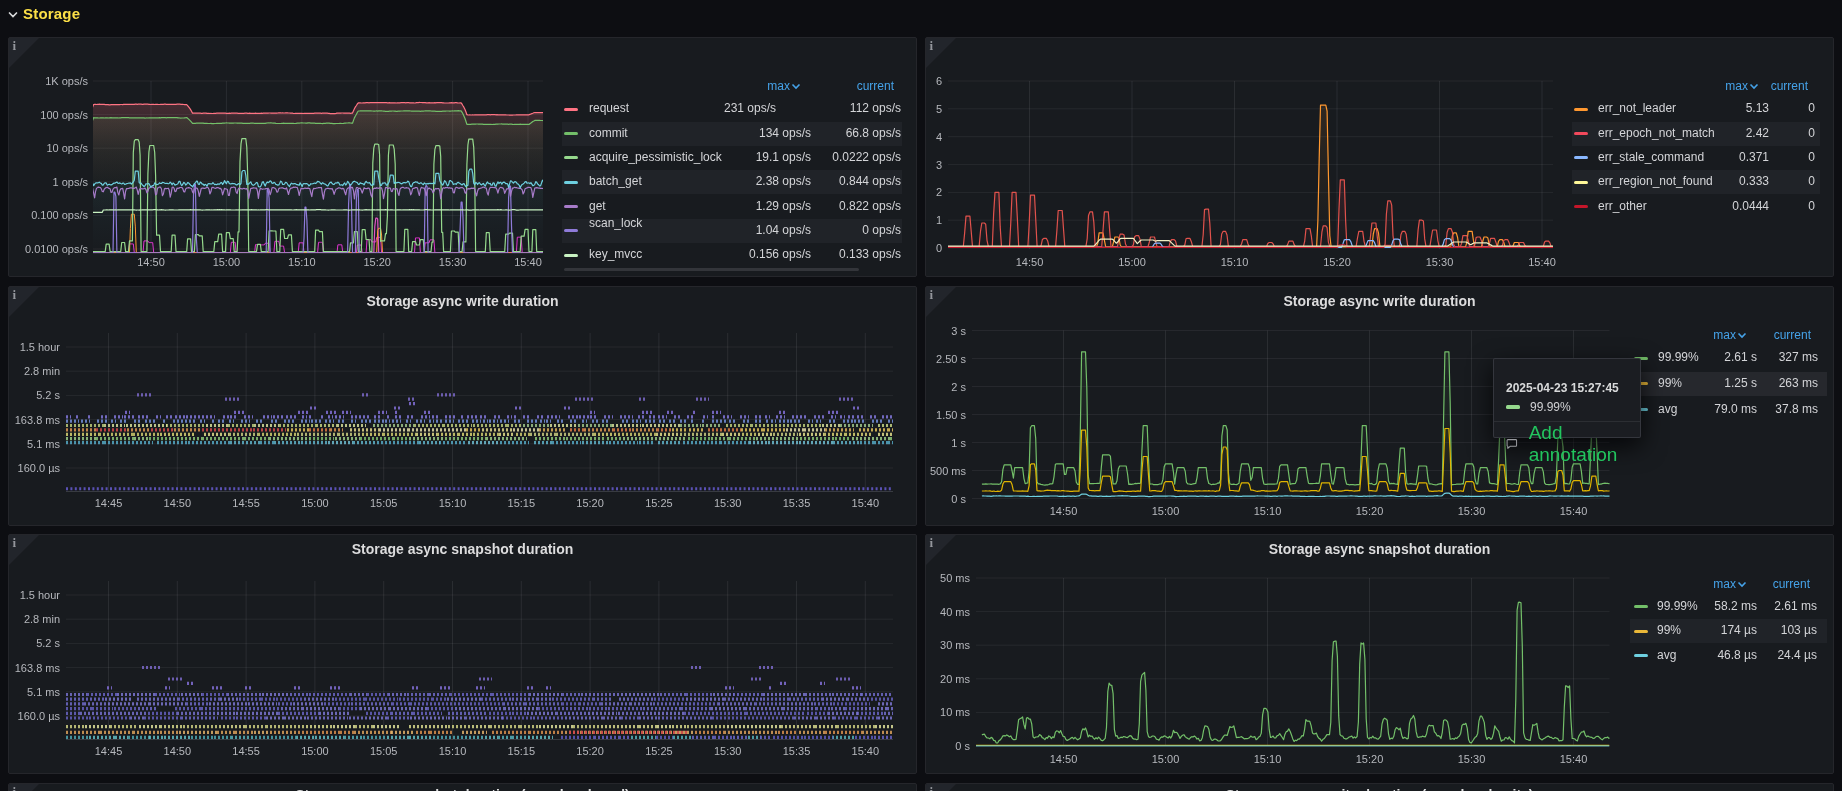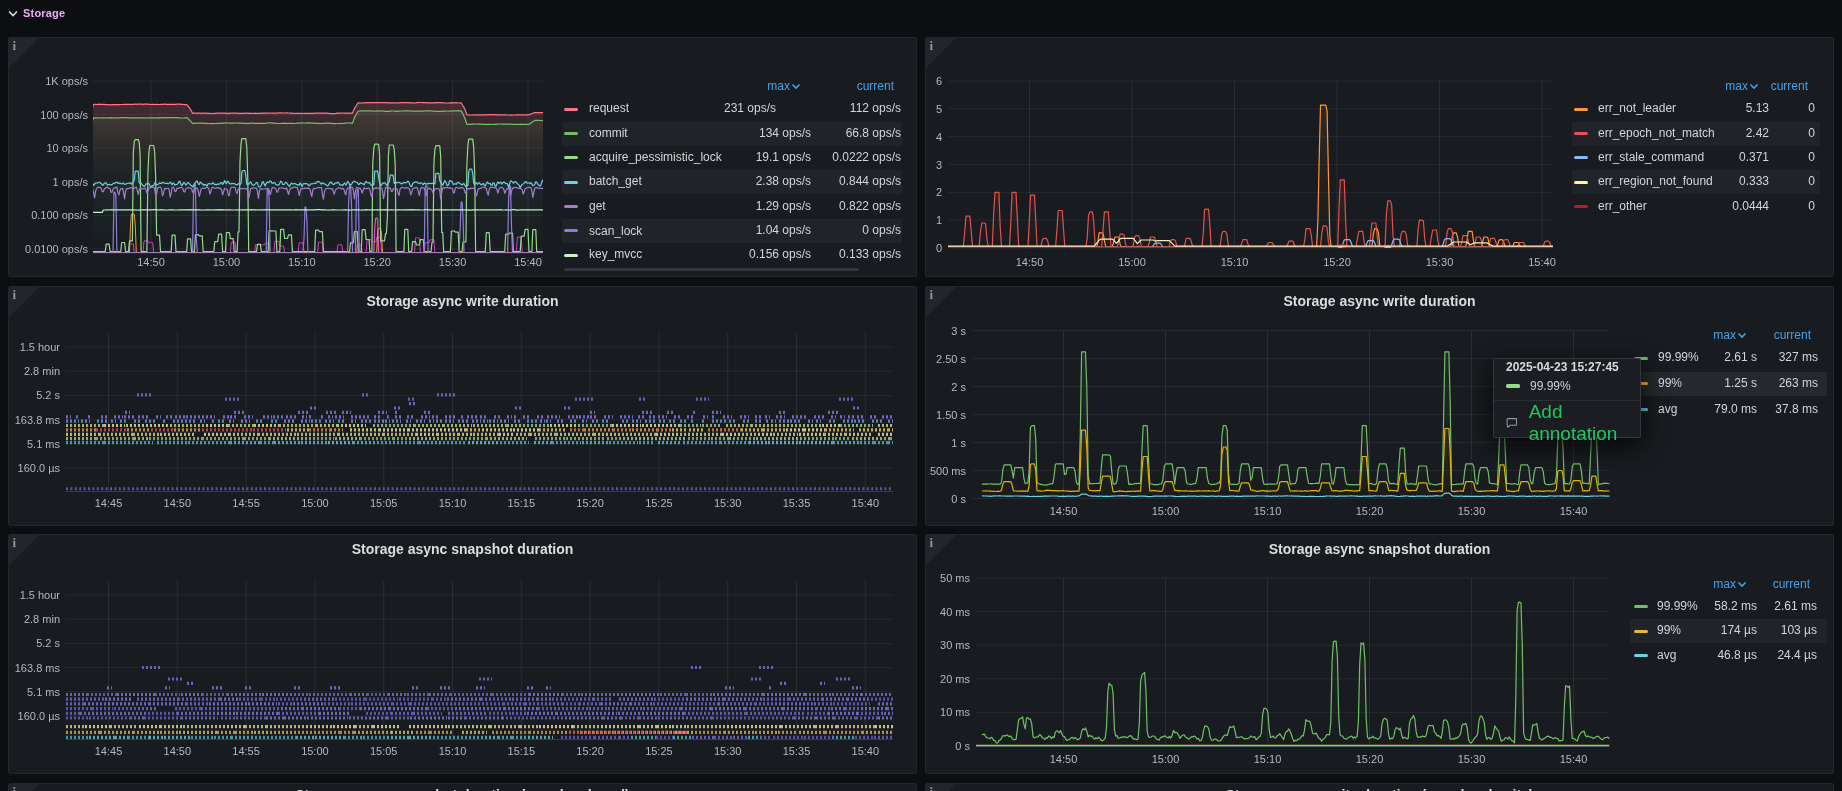--- a/index.html
+++ b/index.html
@@ -1,26 +1,26 @@
 <!DOCTYPE html>
 <html><head><meta charset="utf-8"><style>
 *{margin:0;padding:0;box-sizing:border-box}
 html,body{width:1842px;height:791px;background:#0d0e12;font-family:"Liberation Sans",sans-serif;overflow:hidden}
 body{position:relative}
 .hdr{position:absolute;left:4px;top:5px;display:flex;align-items:center}
-.hdr span{color:#f0abfc;font-size:11px;font-weight:700;letter-spacing:0.2px}
+.hdr span{color:#fde047;font-size:15px;font-weight:700;letter-spacing:0.2px}
 .panel{position:absolute;background:#181b1f;border:1px solid #25262b;border-radius:2px}
 .ptitle{position:absolute;left:0;right:0;top:6px;text-align:center;color:#dcdcdd;font-size:14px;font-weight:600}
 .corner{position:absolute;left:0;top:0;width:0;height:0;border-top:30px solid #22252b;border-right:30px solid transparent}
 .ci{position:absolute;left:3.5px;top:0px;color:#94969c;font-size:13px;font-weight:700;font-family:"Liberation Serif",serif}
 .lgh{position:absolute;color:#45A2E8;font-size:12px;font-weight:400;display:flex;align-items:center;justify-content:flex-end;height:16px}
 .dsh{position:absolute;width:14px;height:3px;border-radius:1.5px}
 .lgn{position:absolute;color:#d4d5d8;font-size:12px}
 .lgv{position:absolute;color:#d4d5d8;font-size:12px;text-align:right}
-.tooltip{position:absolute;left:567px;top:71px;width:148px;height:80px;background:#1b1d22;border:1px solid rgba(204,204,220,0.15);border-radius:2px;box-shadow:0 8px 24px rgba(1,1,2,0.8);padding:1px 12px}
+.tooltip{position:absolute;left:567px;top:71px;width:148px;height:80px;background:#1b1d22;border:1px solid rgba(204,204,220,0.15);border-radius:2px;box-shadow:0 8px 24px rgba(1,1,2,0.8);padding:22px 12px}
 .tt1{color:#d8d9da;font-size:12px;font-weight:600}
 .ttrow{color:#d0d1d4;font-size:12px;margin-top:5px;display:flex;align-items:center}
 .ttrow .dsh{background:#96D98D;width:14px;height:4px}
 .ttsep{border-top:1px solid #2c2e33;margin:7px -12px 0 -12px}
 .ttrow2{color:#22c55e;font-size:19px;display:flex;align-items:center}
 </style></head>
 <body>
 <div class="hdr">
     <svg width="14" height="14" viewBox="0 0 14 14" style="margin:2px 3px 0 2px">
       <path d="M3.5 5L7 8.5L10.5 5" stroke="#d8d9da" stroke-width="1.7" fill="none" stroke-linecap="round"></path>
@@ -106,21 +106,21 @@
     <div class="dsh" style="left:555px;top:142.79px;background:#6ED0E0"></div>
     <div class="lgn" style="left:580px;top:136.29px">batch_get</div>
     <div class="lgv" style="left:692px;top:136.29px;width:110px">2.38 ops/s</div>
     <div class="lgv" style="left:782px;top:136.29px;width:110px">0.844 ops/s</div>
     <div class="dsh" style="left:555px;top:167.12px;background:#A77BC9"></div>
     <div class="lgn" style="left:580px;top:160.62px">get</div>
     <div class="lgv" style="left:692px;top:160.62px;width:110px">1.29 ops/s</div>
     <div class="lgv" style="left:782px;top:160.62px;width:110px">0.822 ops/s</div>
     <div style="position:absolute;left:553px;top:180.95px;width:340px;height:24px;background:rgba(204,204,220,0.05)"></div>
     <div class="dsh" style="left:555px;top:191.45px;background:#8F7BD9"></div>
-    <div class="lgn" style="left:580px;top:186px">scan_lock</div>
+    <div class="lgn" style="left:580px;top:178px">scan_lock</div>
     <div class="lgv" style="left:692px;top:184.95px;width:110px">1.04 ops/s</div>
     <div class="lgv" style="left:782px;top:184.95px;width:110px">0 ops/s</div>
     <div class="dsh" style="left:555px;top:215.77999999999997px;background:#C8F2C2"></div>
     <div class="lgn" style="left:580px;top:209.27999999999997px">key_mvcc</div>
     <div class="lgv" style="left:692px;top:209.27999999999997px;width:110px">0.156 ops/s</div>
     <div class="lgv" style="left:782px;top:209.27999999999997px;width:110px">0.133 ops/s</div>
     <div style="position:absolute;left:555px;top:230px;width:295px;height:3px;background:#33353a;border-radius:2px"></div>
   </div>
 <div class="panel" style="left:925px;top:37px;width:909px;height:240px;">
     <div class="corner"></div>

